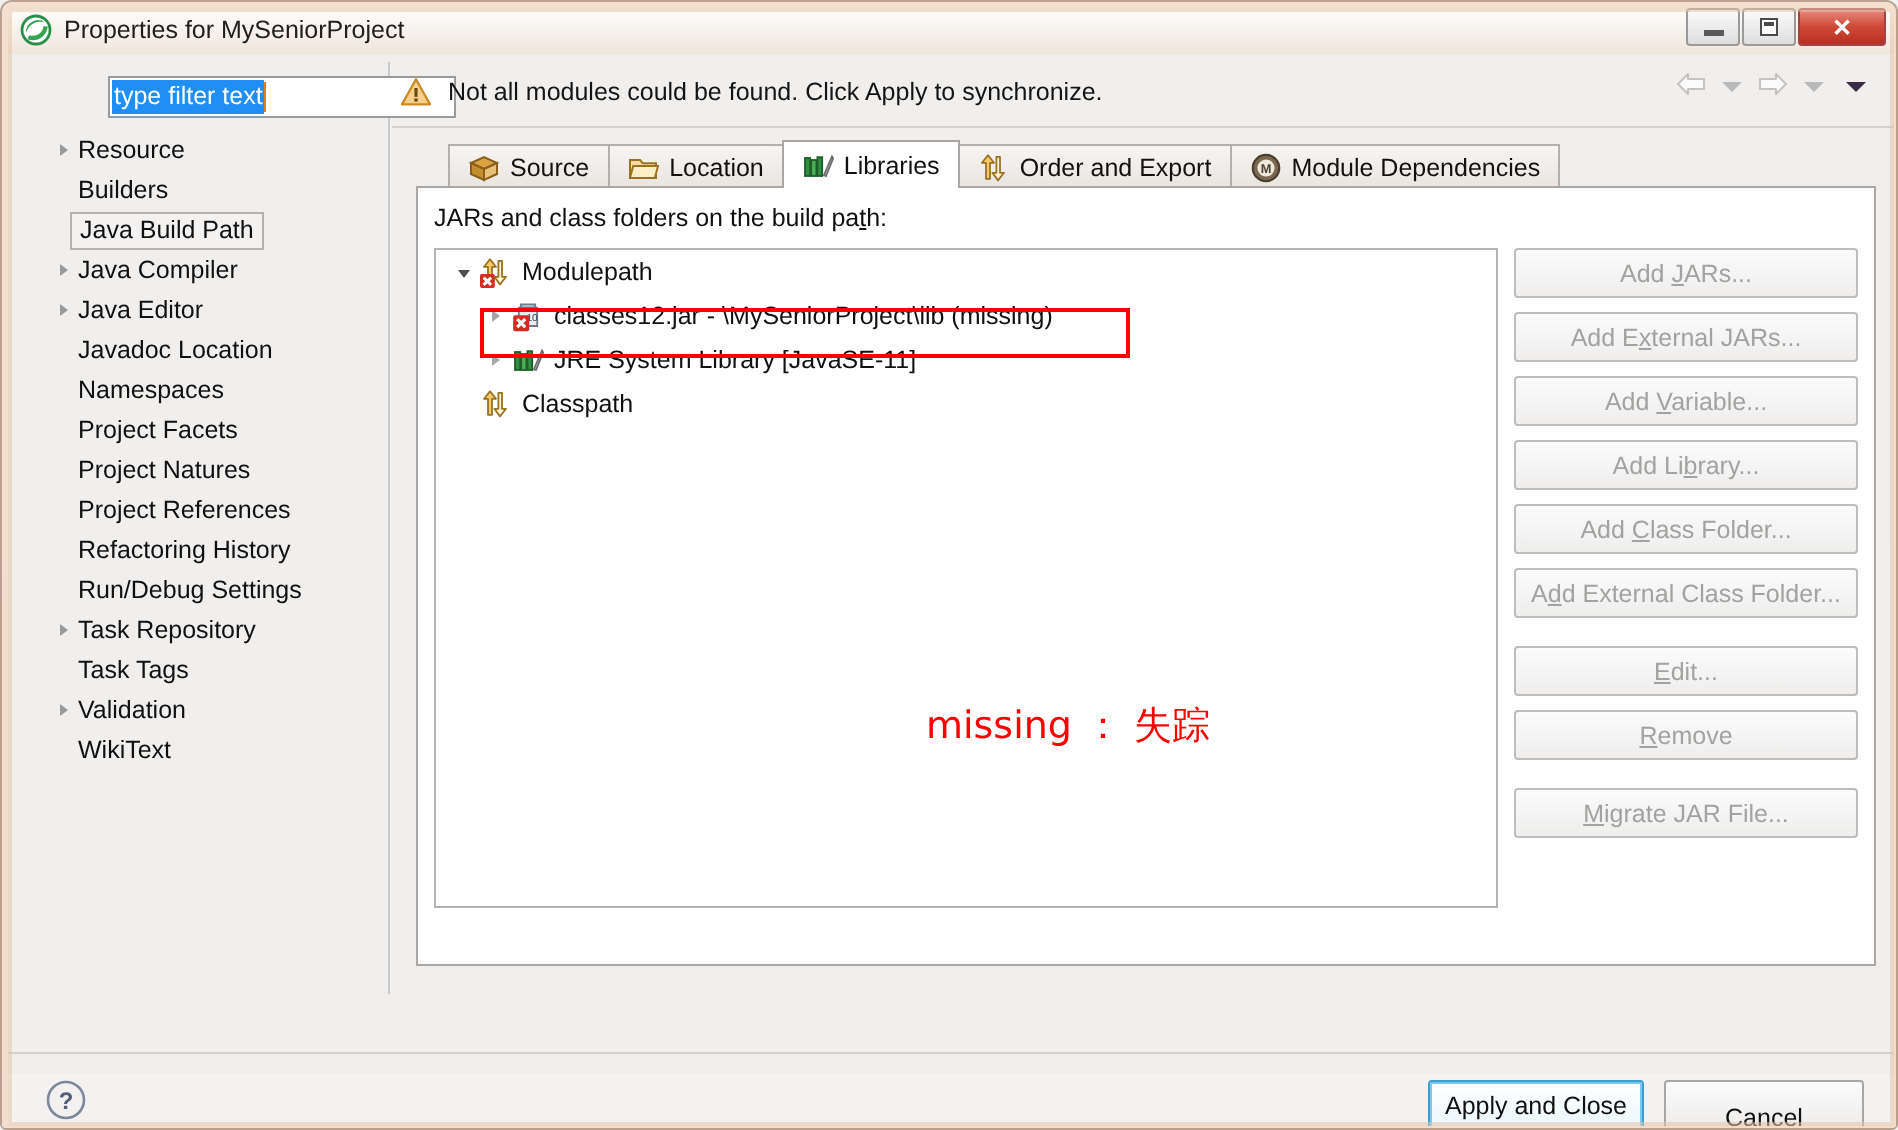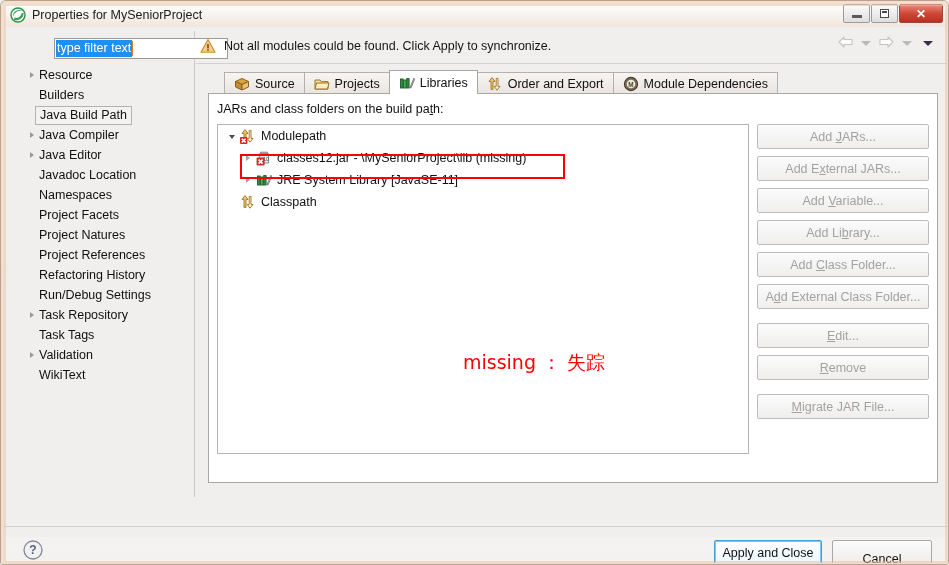--- a/index.html
+++ b/index.html
@@ -499,21 +499,21 @@
                 <path d="M1.5 5.5 V11 L8 14 V8.5 Z" fill="#c48f2e" stroke="#8a5f1c" stroke-width="1"></path>
                 <path d="M14.5 5.5 V11 L8 14 V8.5 Z" fill="#e7c079" stroke="#8a5f1c" stroke-width="1"></path>
               </svg></span>
             <span>Source</span>
           </div>
           <div class="tab">
             <span class="tab-icon"><svg viewBox="0 0 16 16" width="16" height="16">
                 <path d="M1 4 H6 L7.4 5.6 H14 V13 H1 Z" fill="#f6dca0" stroke="#9a7322" stroke-width="1"></path>
                 <path d="M2.6 7 H15 L13.4 13 H1 Z" fill="#fbeec4" stroke="#9a7322" stroke-width="1"></path>
               </svg></span>
-            <span>Projects</span>
+            <span>Location</span>
           </div>
           <div class="tab active">
             <span class="tab-icon"><svg viewBox="0 0 16 16" width="16" height="16">
                 <rect x="1.5" y="4" width="2.6" height="9" fill="#2f8f3e" stroke="#1d5d28" stroke-width=".9"></rect>
                 <rect x="4.6" y="5" width="2.6" height="8" fill="#49b058" stroke="#1d5d28" stroke-width=".9"></rect>
                 <rect x="7.7" y="3.6" width="2.4" height="9.4" fill="#2f8f3e" stroke="#1d5d28" stroke-width=".9"></rect>
                 <path d="M11 12.6 L15 3.2 L15.6 4.2 L12 13 Z" fill="#e7e7e7" stroke="#6f6f6f" stroke-width=".9"></path>
               </svg></span>
             <span>Libraries</span>
           </div>

